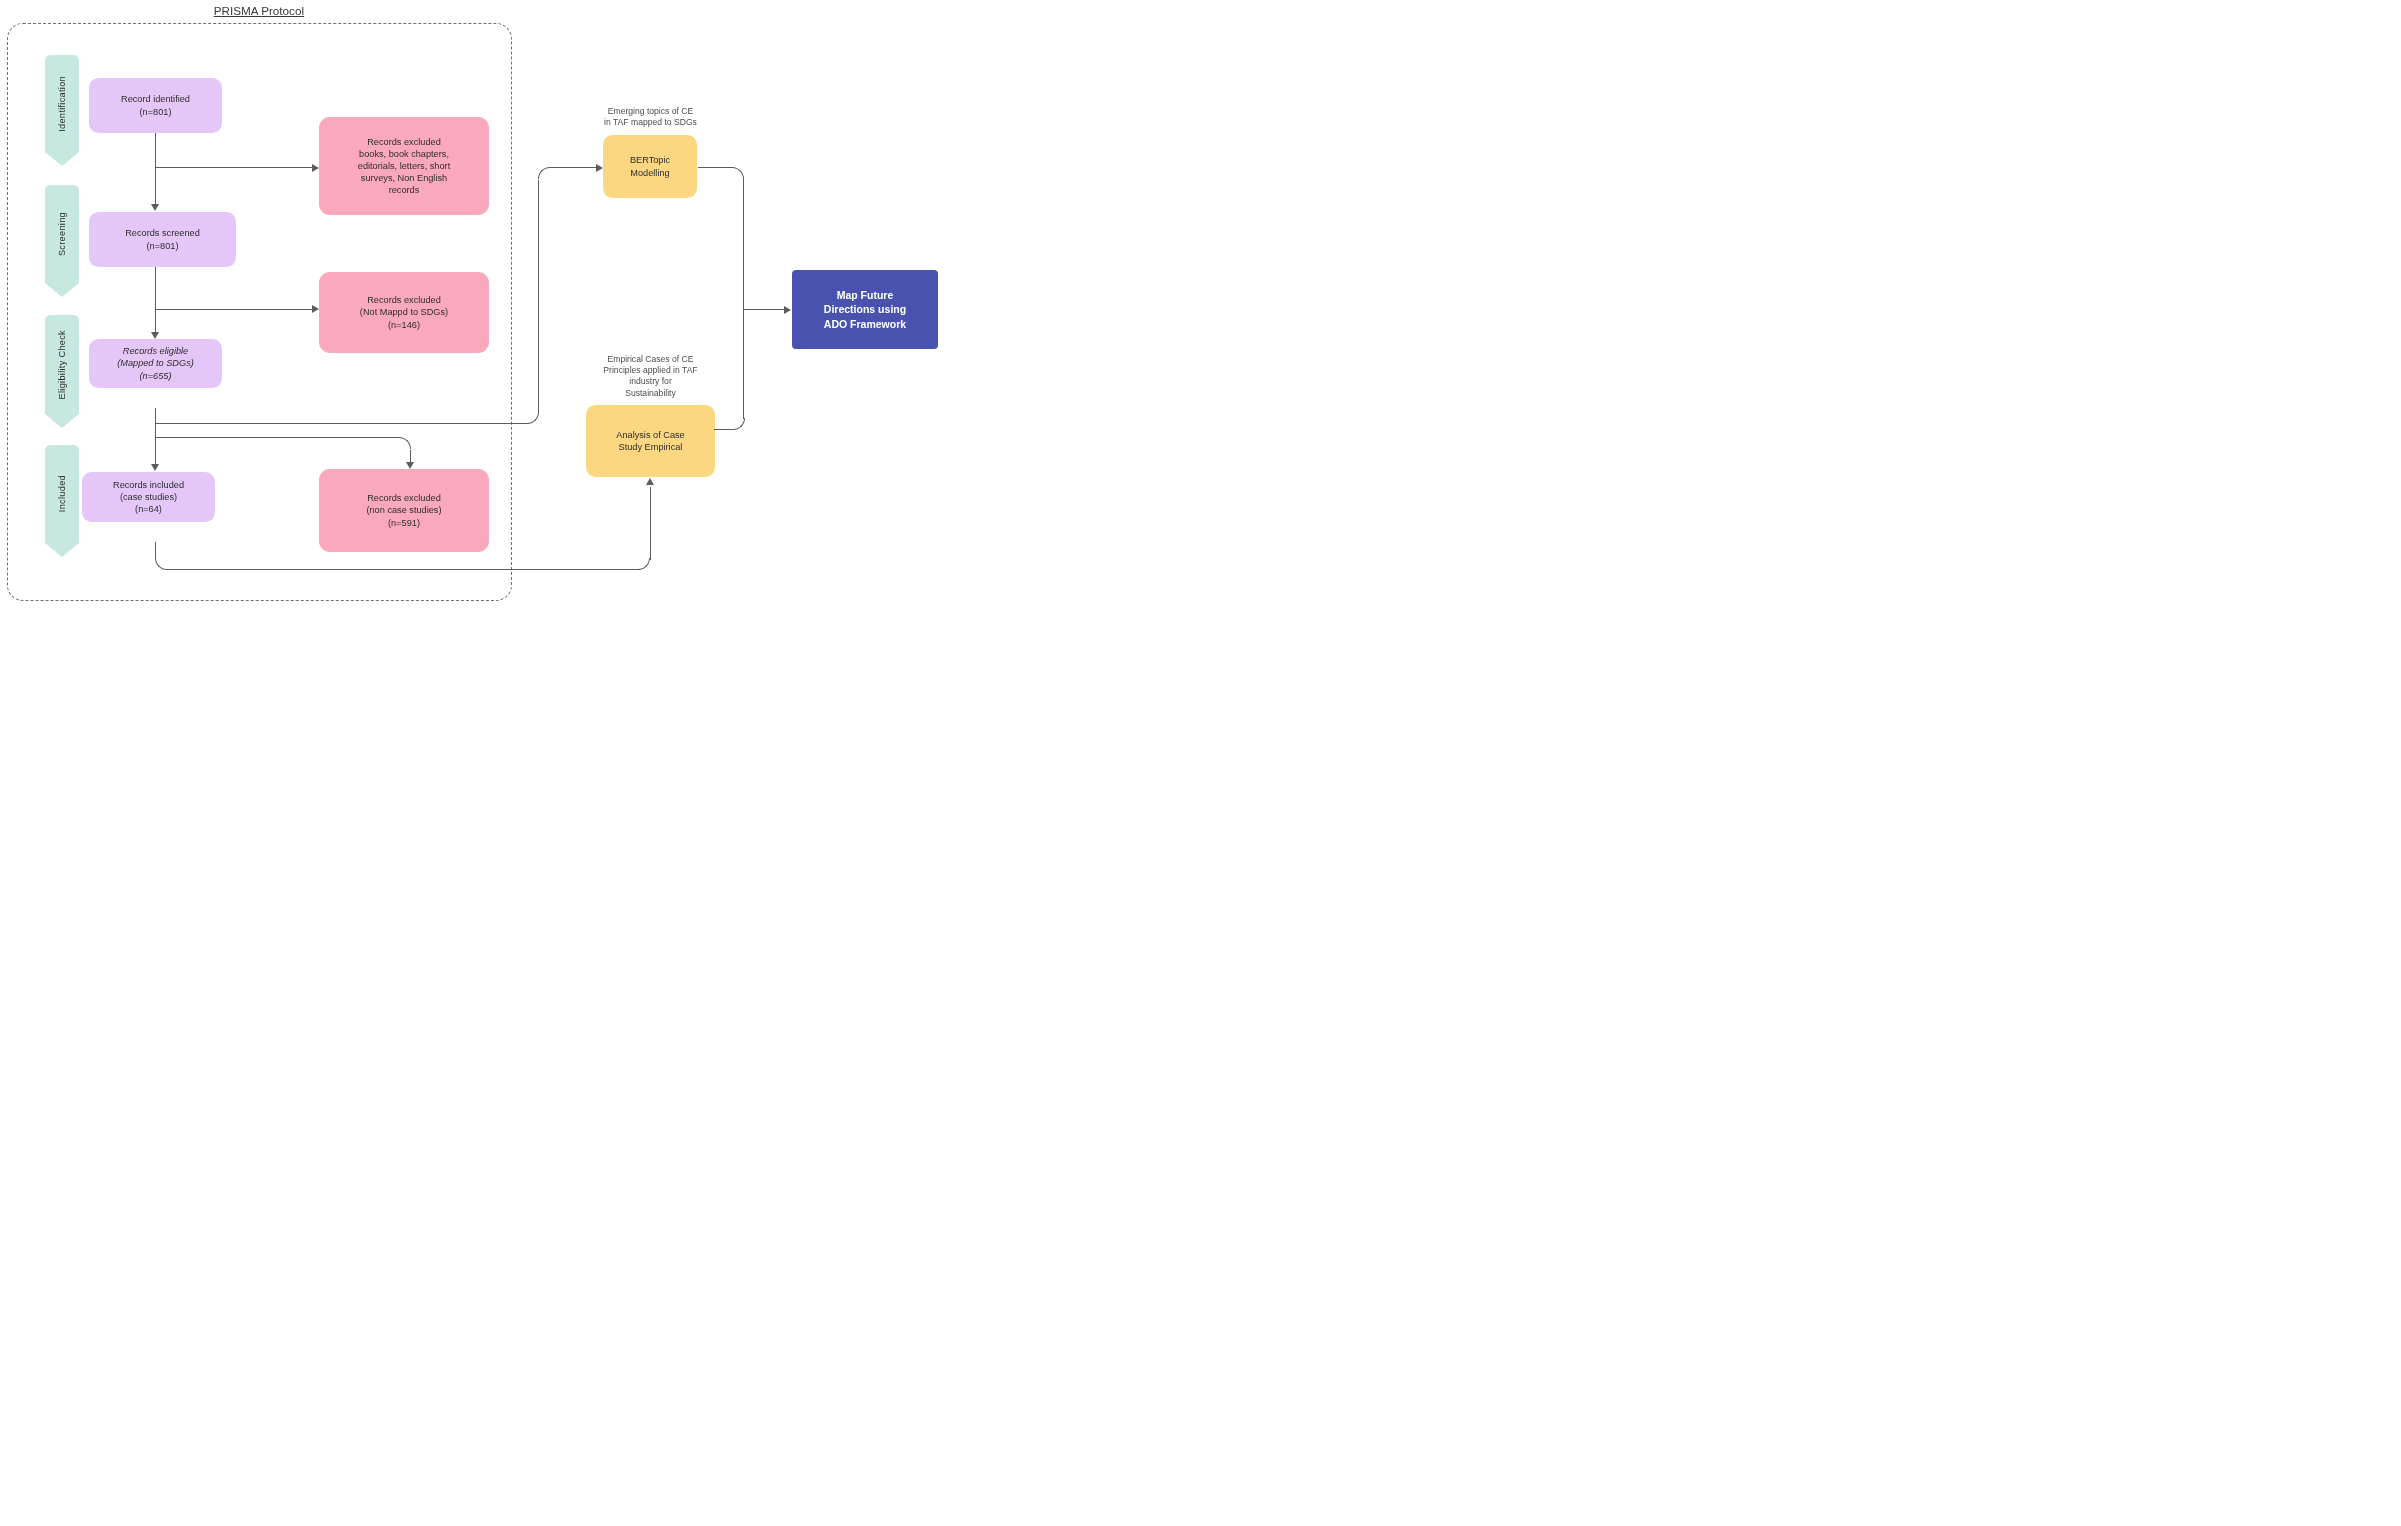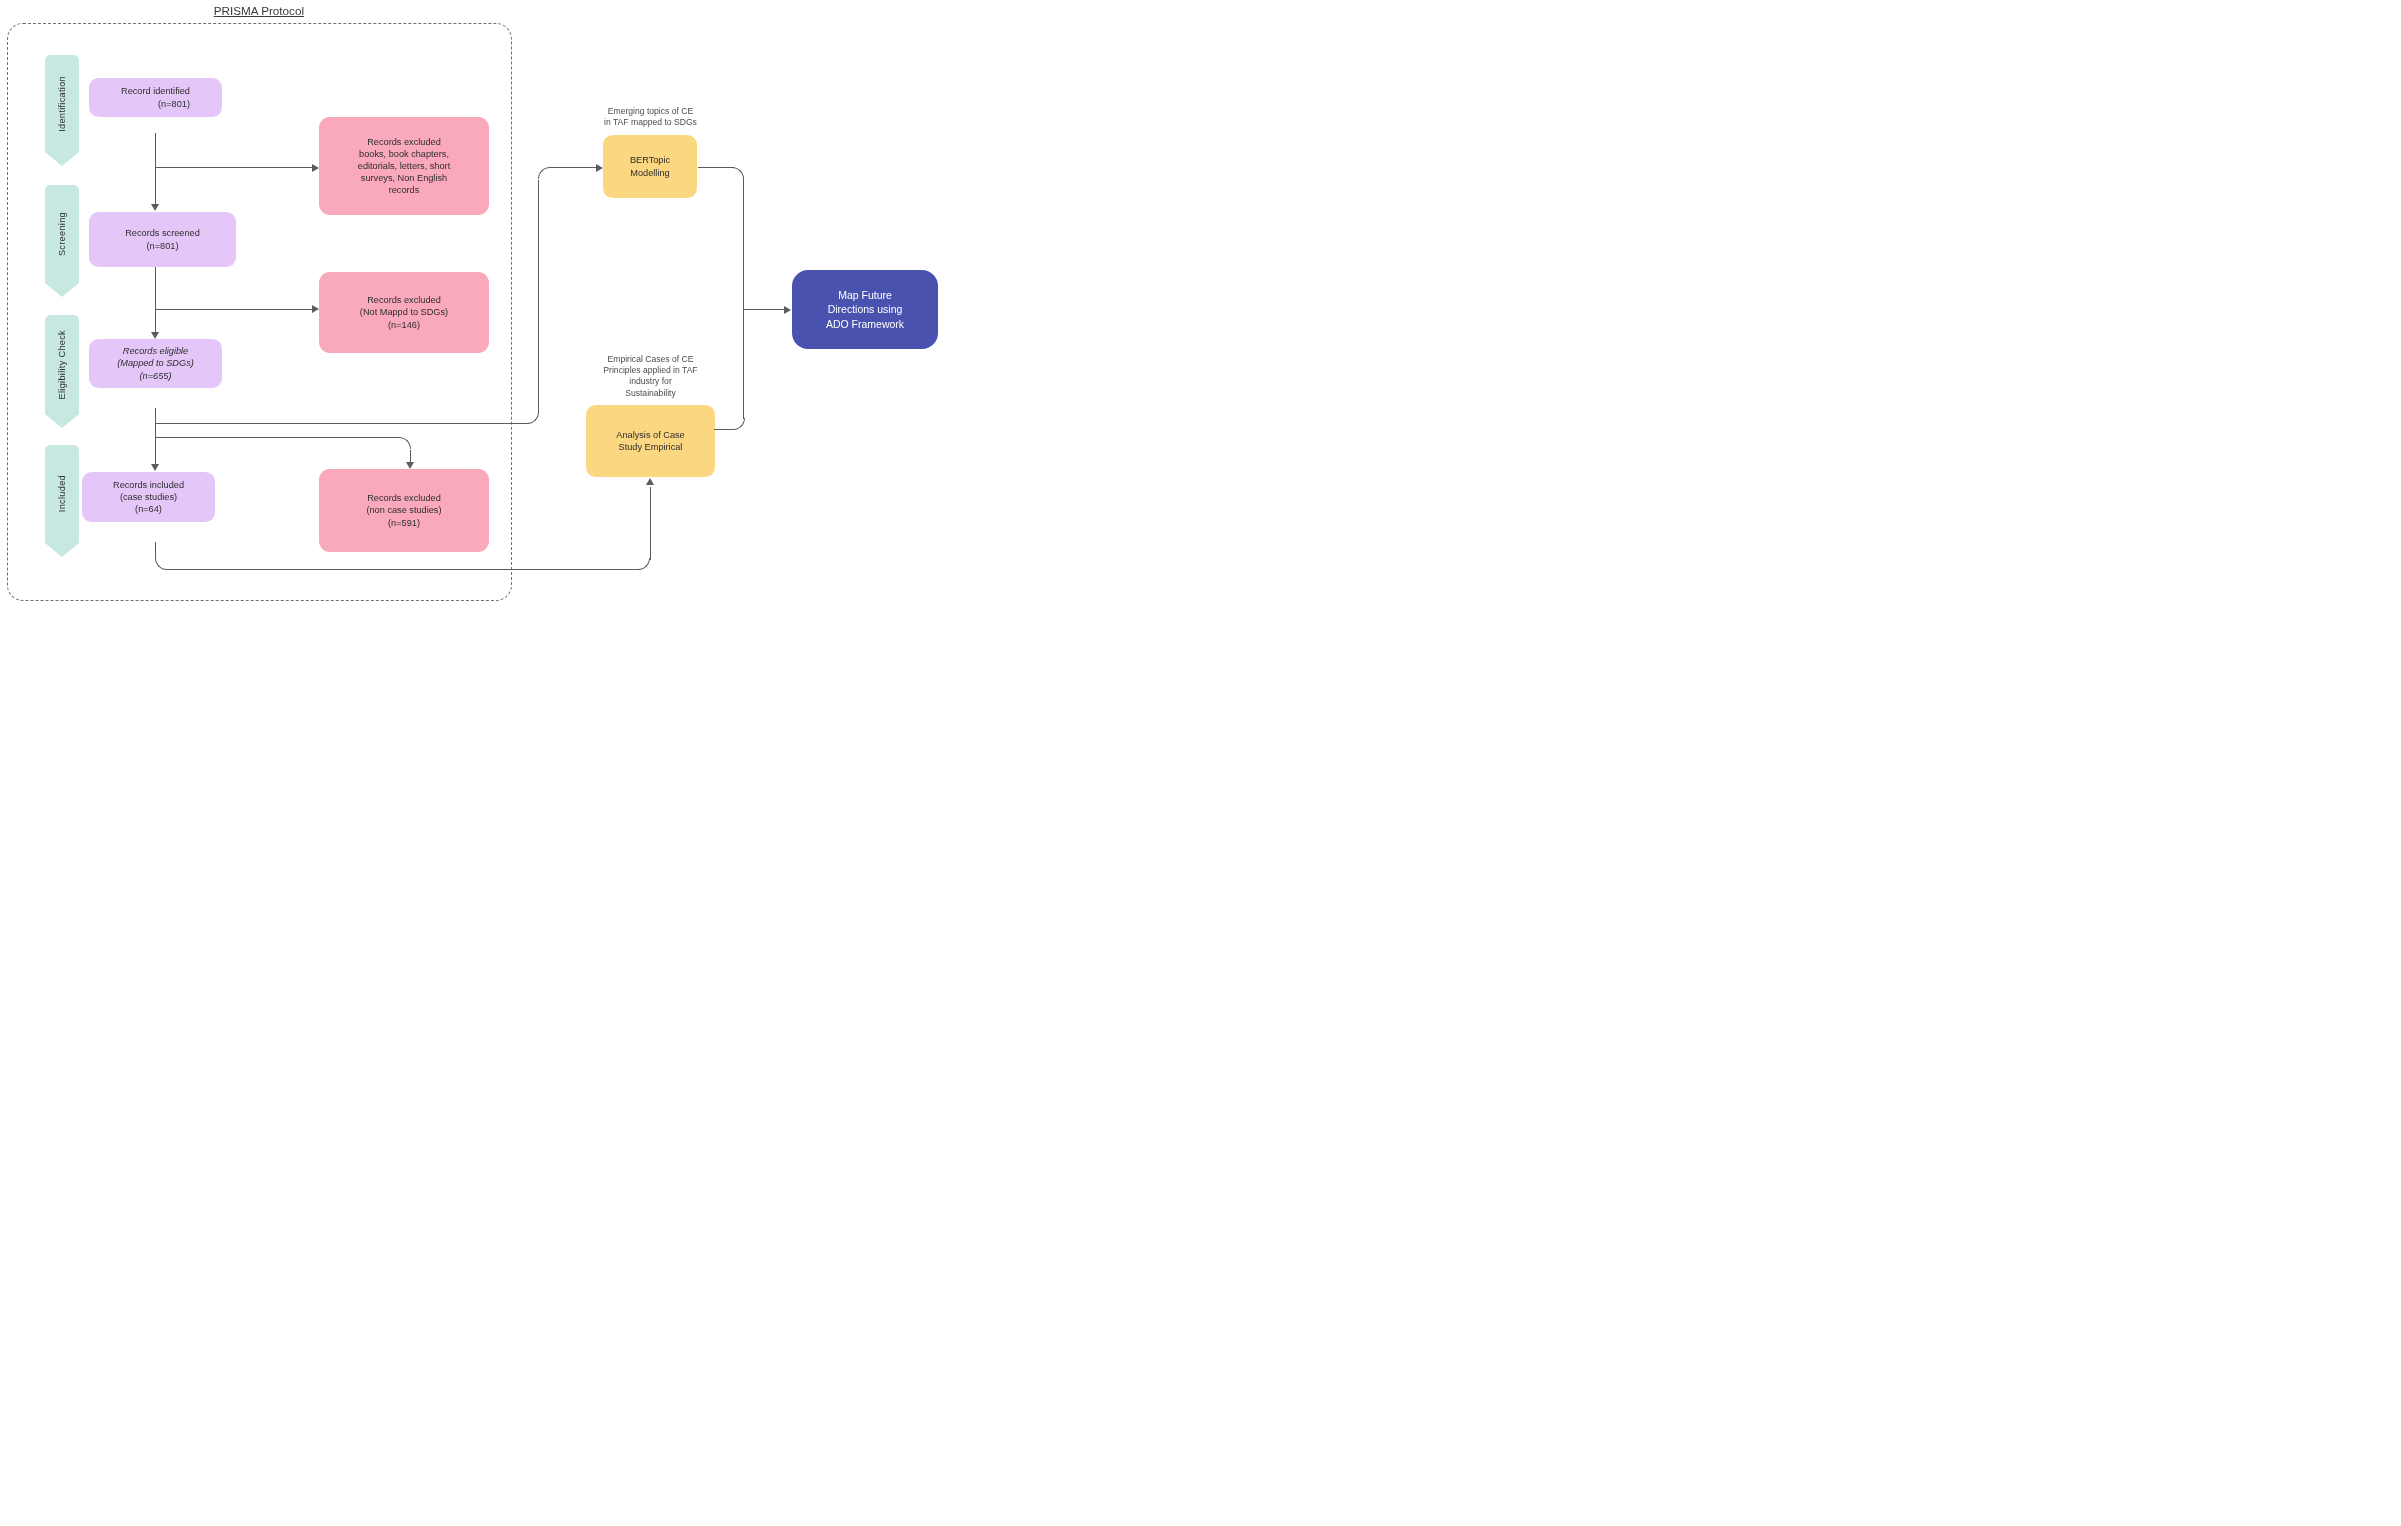--- a/index.html
+++ b/index.html
@@ -26,21 +26,21 @@
     border-top:14.8px solid #c7e8e1;
   }
   
   .fbox{
     display:flex;align-items:center;justify-content:center;text-align:center;
     font-size:9.2px;line-height:1.32;border-radius:9.8px;padding:2.5px;box-sizing:border-box;
   }
   .pbox{background:#e5c6f8;}
   .xbox{background:#f9a9bb;}
   .ybox{background:#fcd781;}
-  .bbox{background:#4a52b0;color:#ffffff;font-weight:normal;font-size:10.5px;line-height:1.35;border-radius:16px;}
+  .bbox{background:#4a52b0;color:#ffffff;font-weight:bold;font-size:10.5px;line-height:1.35;border-radius:4px;}
   .caption{font-size:8.6px;line-height:1.3;color:#4c4c4c;text-align:center;}
   
   .h-line{height:1.2px;background:#5c5c5c;}
   .v-line{width:1.2px;background:#5c5c5c;}
   .curve{box-sizing:border-box;background:transparent;}
   .c-br{border-right:1.2px solid #5c5c5c;border-bottom:1.2px solid #5c5c5c;border-bottom-right-radius:12.3px;}
   .c-tl{border-left:1.2px solid #5c5c5c;border-top:1.2px solid #5c5c5c;border-top-left-radius:12.3px;}
   .c-tr{border-top:1.2px solid #5c5c5c;border-right:1.2px solid #5c5c5c;border-top-right-radius:12.3px;}
   .c-bl{border-left:1.2px solid #5c5c5c;border-bottom:1.2px solid #5c5c5c;border-bottom-left-radius:12.3px;}
   .arr{width:0;height:0;}
@@ -74,21 +74,21 @@
       </div>
     <div class="stage-tip"></div>
   </div>
   <div class="abs" style="left:45px;top:445px;">
     <div class="stage-body" style="height:98px;">
         <span>Included</span>
       </div>
     <div class="stage-tip"></div>
   </div>
 
-  <div class="abs fbox pbox ml" style="left:89px;top:78px;width:133px;height:39px;text-align:right;">Record identified
+  <div class="abs fbox pbox ml" style="left:89px;top:78px;width:133px;height:55px;">Record identified
 (n=801)</div>
   <div class="abs fbox pbox ml" style="left:89px;top:212px;width:147px;height:55px;">Records screened
 (n=801)</div>
   <div class="abs fbox pbox ml" style="left:89px;top:339px;width:133px;height:49px;font-style:italic;">Records eligible
 (Mapped to SDGs)
 (n=655)</div>
   <div class="abs fbox pbox ml" style="left:82px;top:472px;width:133px;height:50px;">Records included
 (case studies)
 (n=64)</div>
 

